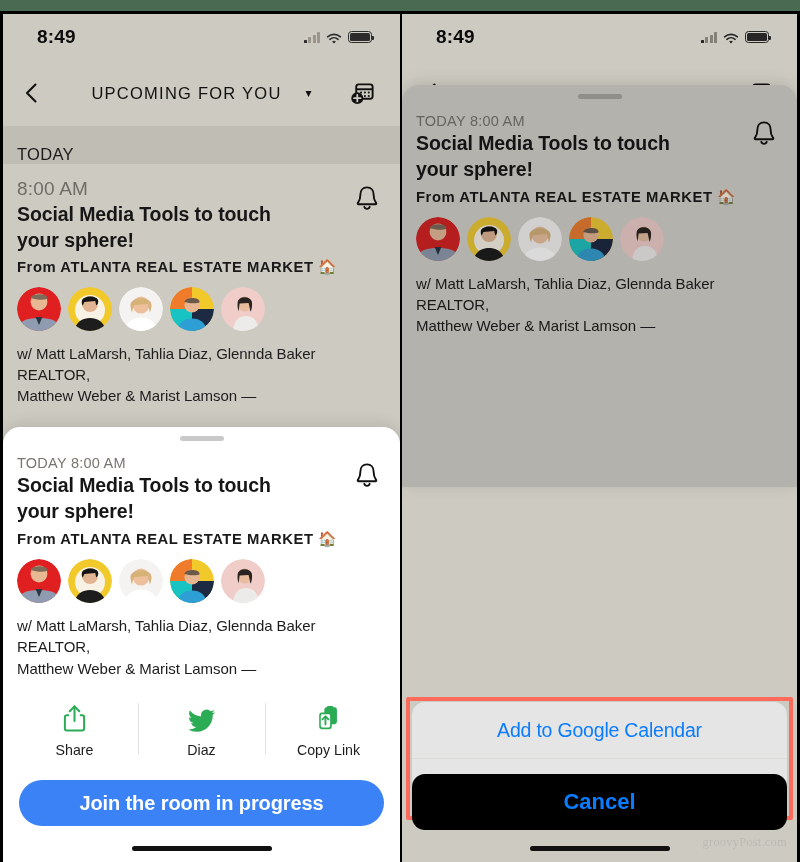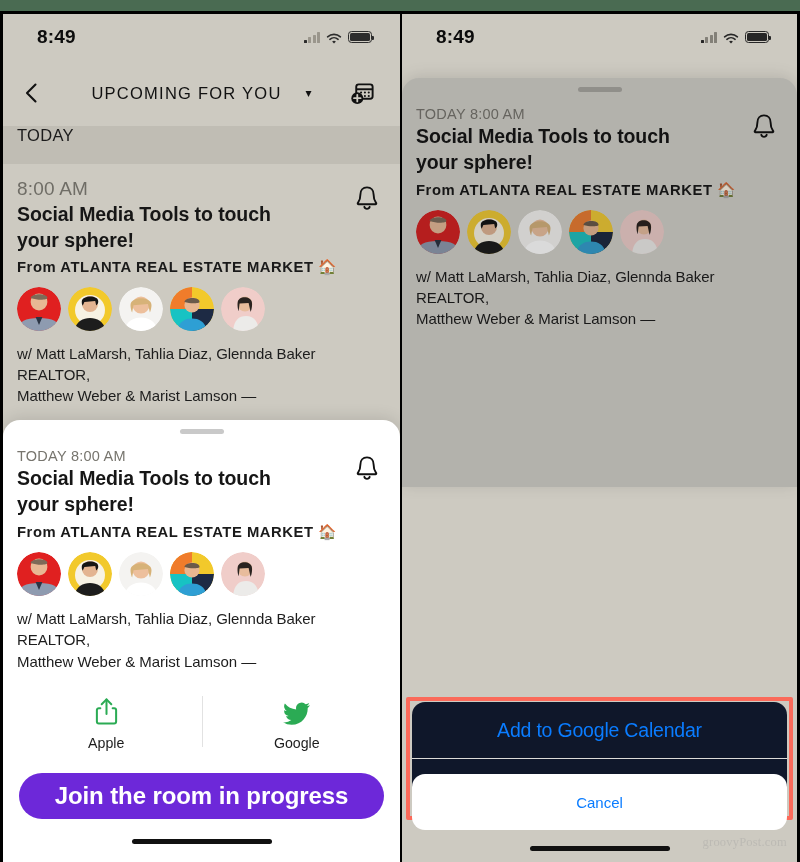--- a/index.html
+++ b/index.html
@@ -67,21 +67,21 @@
   }
   .nav-title {
     font-size: 16.5px; font-weight: 500; letter-spacing: 1.25px;
     color: #111; pointer-events:auto; cursor:pointer;
   }
   .nav-caret { font-size: 12px; color:#111; pointer-events:auto; }
   .nav-right { margin-left:auto; width:40px; height:40px; display:flex; align-items:center; justify-content:center; cursor:pointer; }
 
   
   .today-bar {
-    height: 38px; background: #c0bdb4; display:flex; align-items:flex-start;
+    height: 38px; background: #c0bdb4; display:flex; align-items:flex-end;
     padding-left: 14px;
   }
   .today-bar span { font-size: 16.5px; color:#1b1b1b; letter-spacing:.3px; }
 
   
   .event { padding: 14px 16px 6px 14px; position: relative; }
   .event .time { font-size: 19px; color:#6f6d66; margin-bottom: 2px; letter-spacing:.2px;}
   .panel.right .event .time { color:#6b6962; }
   .event .etitle {
     font-size: 19.5px; font-weight: 700; color:#161616;
@@ -98,21 +98,21 @@
   .avatars { display:flex; gap: 7px; margin-top: 11px; }
   .av { width: 44px; height: 44px; border-radius:50%; overflow:hidden; position:relative; flex:none; }
   .speakers {
     font-size: 15px; color:#1d1d1d; line-height:1.42; margin-top: 12px; letter-spacing:-.05px;
   }
 
   
   .sheet {
     position: absolute; left:0; right:0; bottom:0;
     background:#fff; border-radius: 17px 17px 0 0;
-    padding: 0 0 7px 0;
+    padding: 0 0 0 0;
     box-shadow: 0 -2px 16px rgba(0,0,0,.12);
   }
   .panel.right .sheet { background:#d2d0c9; }
   .grabber {
     width: 44px; height: 5px; background:#c9c9c9; border-radius:3px;
     margin: 9px auto 0;
   }
   .panel.right .grabber { background:#a9a7a1; }
   .sheet-body { padding: 14px 16px 0 14px; position:relative; }
   .sheet-body .time { font-size: 14.5px; color:#77756e; letter-spacing:.25px;}
@@ -136,44 +136,44 @@
   .hl-box {
     position:absolute; border: 4px solid #fb6a5a; pointer-events:none;
     border-radius: 2px;
   }
   .hl-cal { right: 3px; top: -4px; width: 110px; height: 88px; }
 
   
   .join-wrap { padding: 12px 16px 0; }
   .join {
     width:100%; height: 46px; border-radius: 23px; border:0;
-    background:#6d28d9; color:#fff; font-size:24px; font-weight:700;
+    background:#3b82f6; color:#fff; font-size:20px; font-weight:700;
     letter-spacing:-.1px; cursor:pointer; font-family:"Liberation Sans", sans-serif;
   }
   .home-ind { height: 44px; display:flex; align-items:center; justify-content:center; }
   .home-ind i { display:block; width: 140px; height: 5px; background:#111; border-radius:3px; }
 
   
   .action-sheet {
     position:absolute; left:0; right:0; bottom:0; padding: 0 10px 0;
     z-index: 6;
   }
   .as-group {
-    background:#0f172a; border-radius: 13px; overflow:hidden;
+    background:#e5e5e5; border-radius: 13px; overflow:hidden;
     backdrop-filter: blur(4px);
   }
   .as-item {
     height: 56px; display:flex; align-items:center; justify-content:center;
     font-size: 19.5px; color:#0a7cff; cursor:pointer; letter-spacing:-.2px;
   }
   .as-item + .as-item { border-top: 1px solid #dcdbd8; }
   .as-cancel {
-    margin-top: 8px; background:#ffffff; border-radius: 13px;
+    margin-top: 8px; background:#000000; border-radius: 13px;
     height: 56px; display:flex; align-items:center; justify-content:center;
-    font-size: 15px; font-weight:400; color:#0a7cff; cursor:pointer;
+    font-size: 22px; font-weight:700; color:#0a7cff; cursor:pointer;
   }
   .hl-sheet {
     position:absolute; left: 4px; right: 4px; top: -5px; height: 123px;
     border: 4px solid #fb6a5a; border-radius:2px; pointer-events:none; z-index:9;
   }
   .green-peek {
     position:absolute; left: 26px; right: 26px; height: 30px; bottom: 66px;
     background:#2bab54; border-radius: 23px 23px 0 0; z-index: 2;
   }
   .watermark {
@@ -378,29 +378,42 @@
 
       <div class="actions">
         <div class="action">
           <span class="ico">
             <svg viewBox="0 0 26 30" width="25" height="29">
                 <path d="M13 2.5v15" stroke="#2bab54" stroke-width="2.1" stroke-linecap="round"></path>
                 <path d="M8 7.4 13 2.4l5 5" stroke="#2bab54" stroke-width="2.1" fill="none" stroke-linecap="round" stroke-linejoin="round"></path>
                 <path d="M6.6 11.5H5a2 2 0 0 0-2 2v12a2 2 0 0 0 2 2h16a2 2 0 0 0 2-2v-12a2 2 0 0 0-2-2h-1.6" stroke="#2bab54" stroke-width="2.1" fill="none" stroke-linecap="round"></path>
               </svg>
           </span>
-          <span class="lbl">Apple</span>
+          <span class="lbl">Share</span>
         </div>
         <div class="action">
           <span class="ico">
             <svg viewBox="0 0 28 24" width="28" height="24">
                 <path d="M27 3.2c-1 .45-2.1.76-3.25.9a5.66 5.66 0 0 0 2.48-3.13 11.3 11.3 0 0 1-3.58 1.37A5.65 5.65 0 0 0 13 6.12c0 .44.05.87.15 1.28A16 16 0 0 1 1.9 1.5a5.65 5.65 0 0 0 1.75 7.54 5.6 5.6 0 0 1-2.56-.7v.07a5.65 5.65 0 0 0 4.53 5.54 5.7 5.7 0 0 1-2.55.1 5.66 5.66 0 0 0 5.28 3.92A11.34 11.34 0 0 1 0 20.3a16 16 0 0 0 8.65 2.54c10.38 0 16.06-8.6 16.06-16.06l-.02-.73A11.47 11.47 0 0 0 27 3.2Z" fill="#2bab54"></path>
               </svg>
           </span>
-          <span class="lbl">Google</span>
+          <span class="lbl">Diaz</span>
+        </div>
+        <div class="action">
+          <span class="ico">
+            <svg viewBox="0 0 30 30" width="28" height="28">
+                <rect x="10" y="2.5" width="13.5" height="18" rx="2.6" fill="#2bab54"></rect>
+                <rect x="12.6" y="1" width="7" height="3.2" rx="1.4" fill="#2bab54"></rect>
+                <rect x="4.5" y="8" width="13.5" height="18" rx="2.6" fill="#2bab54"></rect>
+                <rect x="6.2" y="9.8" width="10" height="14.4" rx="1.6" fill="#fff"></rect>
+                <path d="M11.2 21v-8.6" stroke="#2bab54" stroke-width="2" stroke-linecap="round"></path>
+                <path d="M8 15.4l3.2-3.2 3.2 3.2" stroke="#2bab54" stroke-width="2" fill="none" stroke-linecap="round" stroke-linejoin="round"></path>
+              </svg>
+          </span>
+          <span class="lbl">Copy Link</span>
         </div>
       </div>
 
       <div class="join-wrap">
         <button class="join">Join the room in progress</button>
       </div>
 
       <div class="home-ind">
           <i></i>
         </div>

